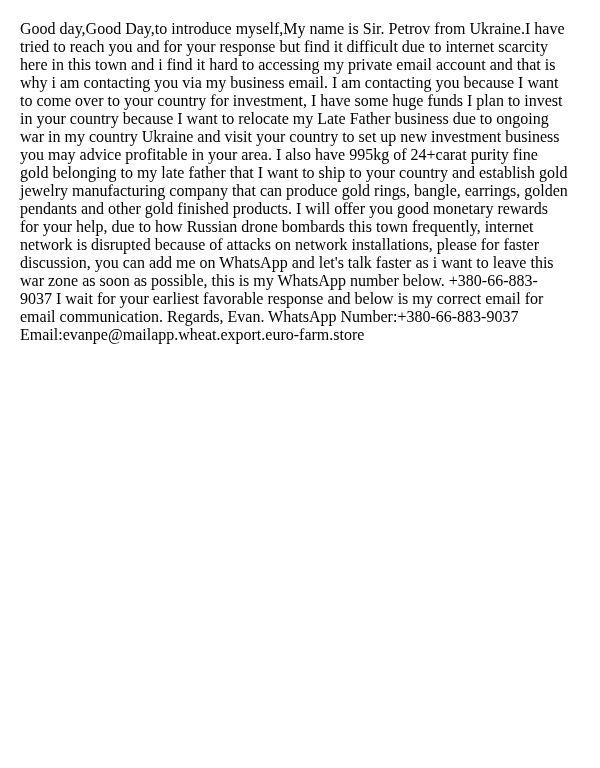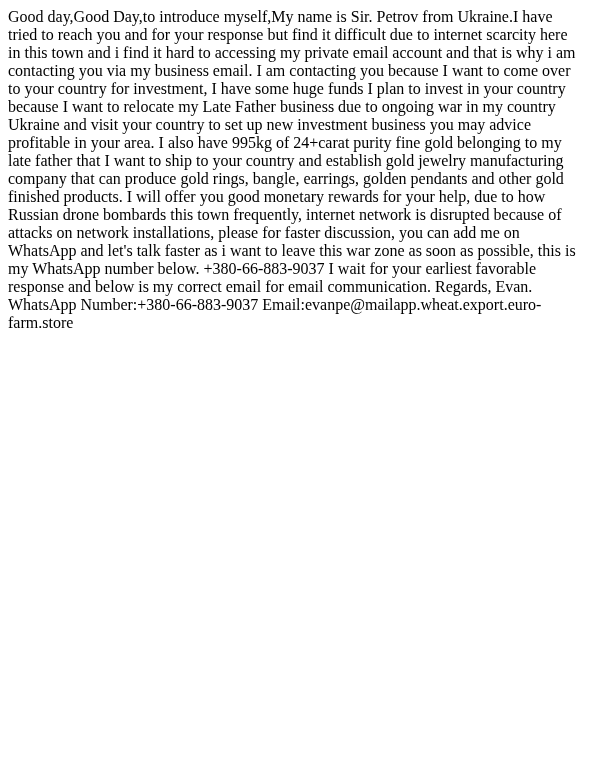--- a/index.html
+++ b/index.html
@@ -9,21 +9,21 @@
   }
   body {
     width: 600px;
     height: 768px;
     overflow: hidden;
   }
   .page {
     box-sizing: border-box;
     width: 588px;
     height: 768px;
-    padding: 8px;
+    padding: 20px;
     background: #ffffff;
   }
   .body-text {
     margin: 0;
     font-family: "Liberation Serif", "DejaVu Serif", serif;
     font-size: 16px;
     line-height: normal;
     color: #000000;
     text-align: left;
     word-wrap: break-word;

